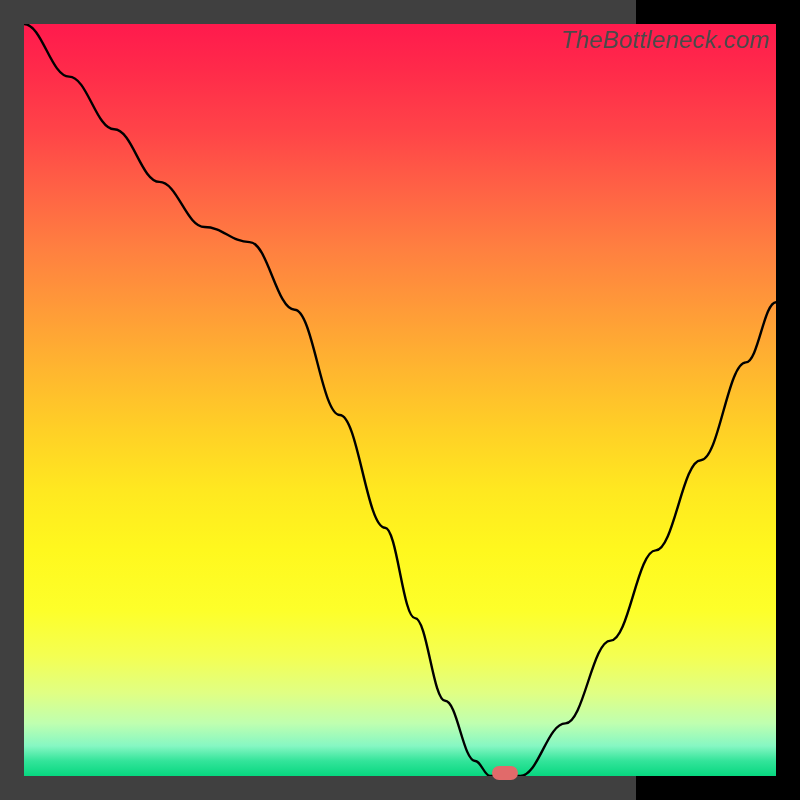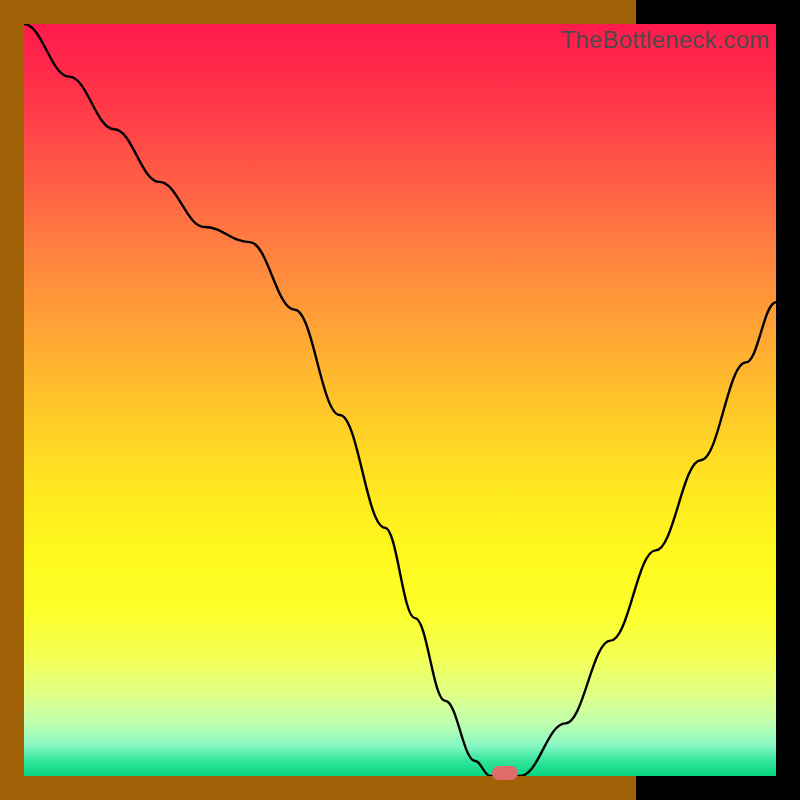--- a/index.html
+++ b/index.html
@@ -8,21 +8,22 @@
     width: 800px;
     height: 800px;
     background: #000;
     overflow: hidden;
     font-family: Arial, Helvetica, sans-serif;
   }
   .frame {
     position: relative;
     width: 636px;
     height: 800px;
-    background: #a16207;
+    background: #404040;
+    font-style: italic;
   }
   .plot-area {
     position: absolute;
     left: 24px;
     top: 24px;
     width: 752px;
     height: 752px;
     background: linear-gradient(to bottom,
       #ff1a4d 0%,
       #ff2a4a 6%,

